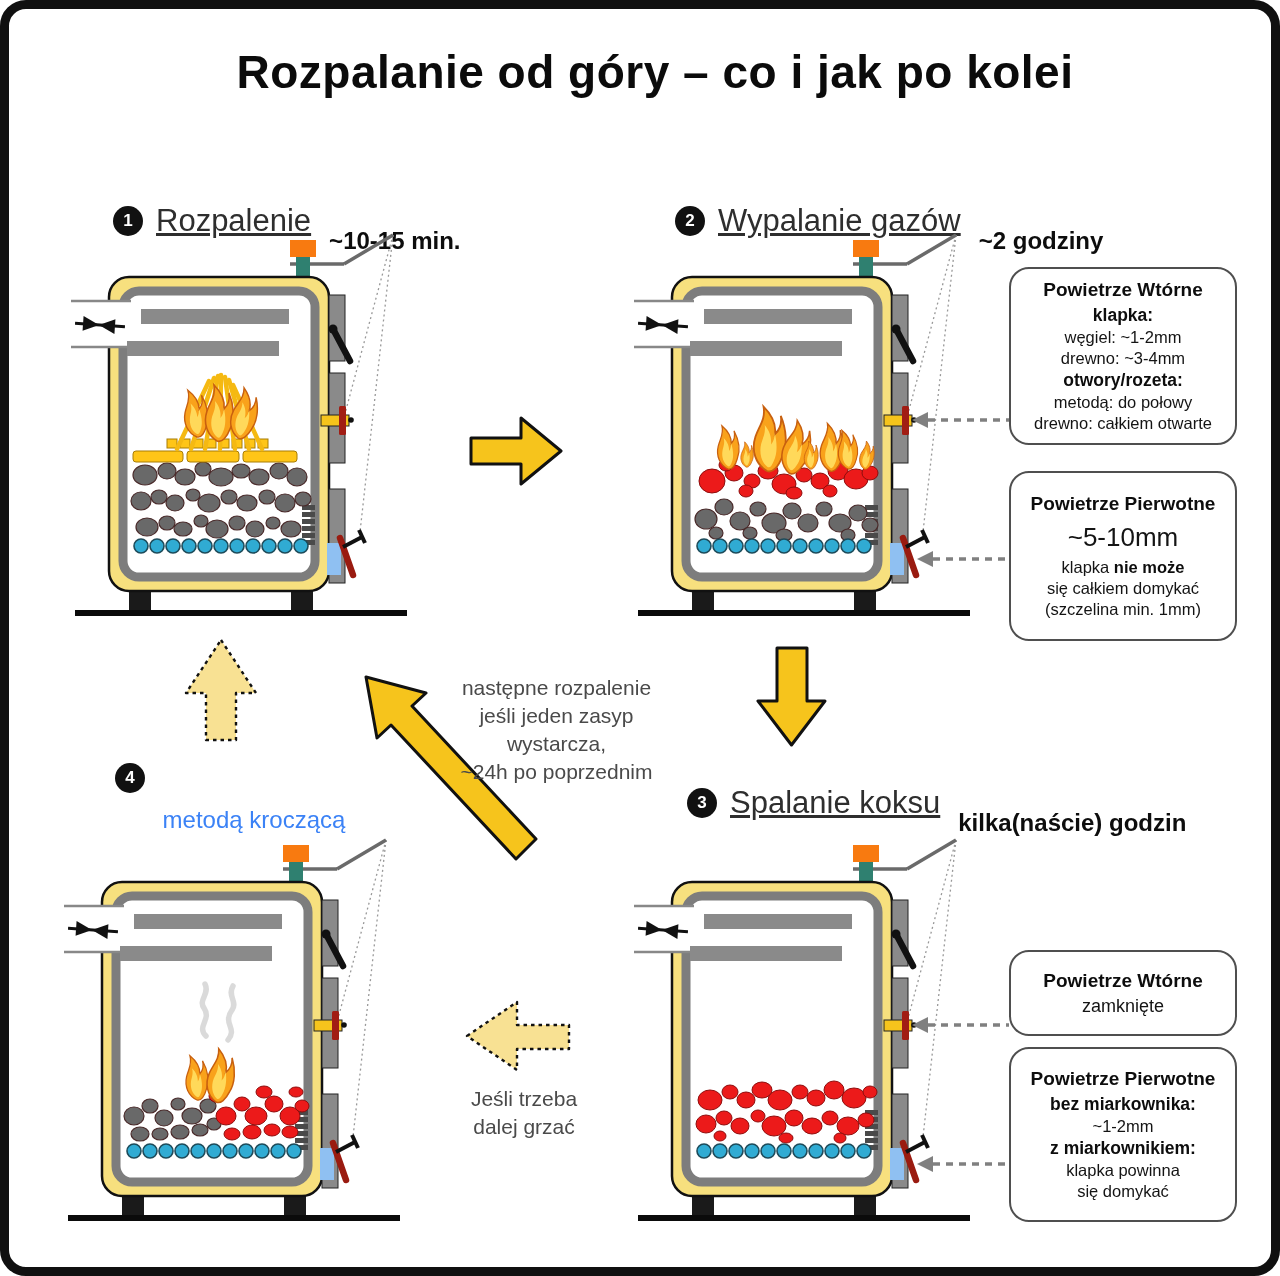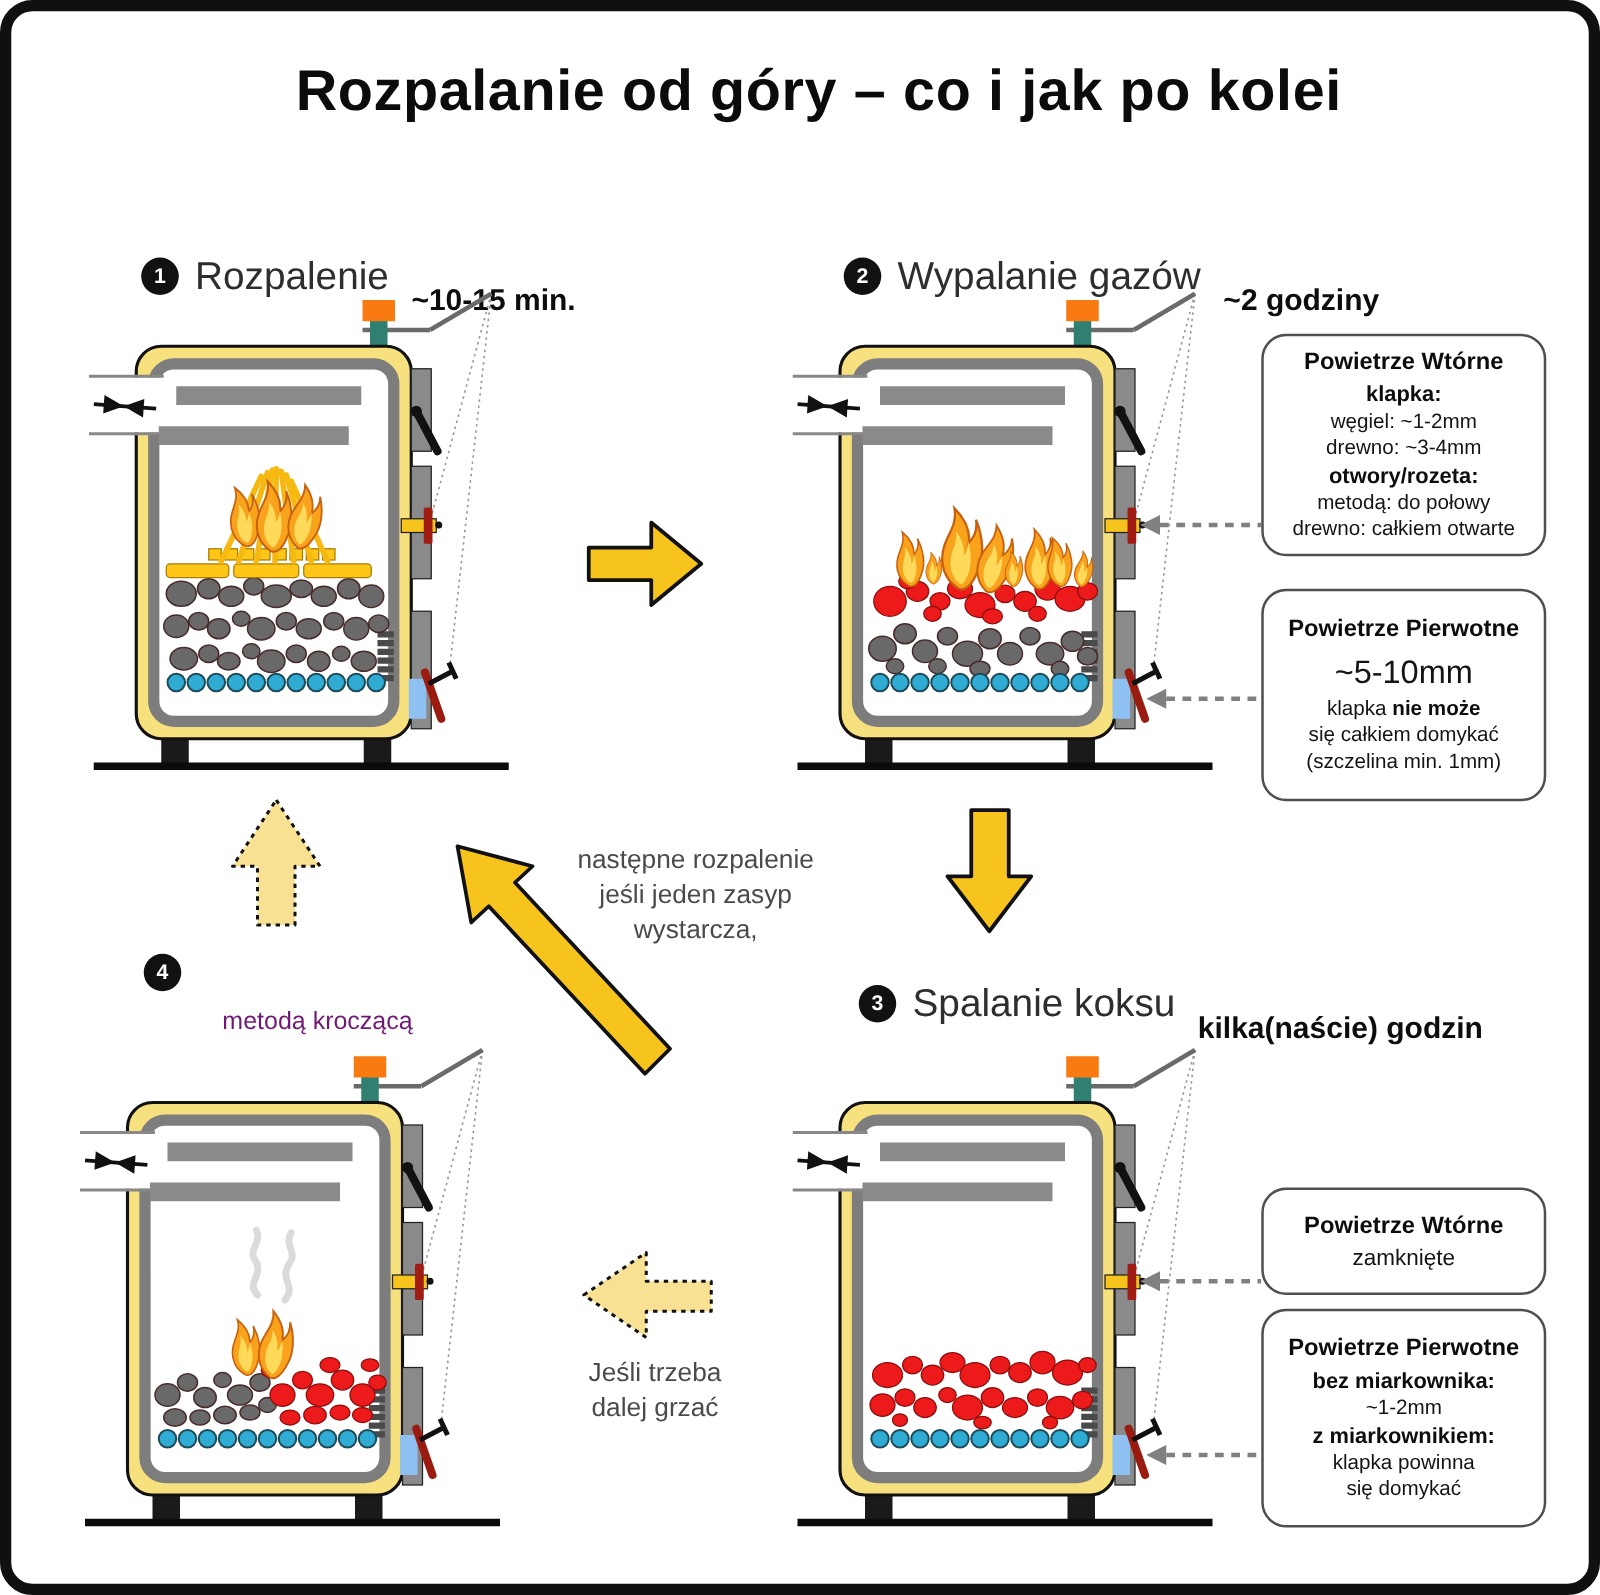--- a/index.html
+++ b/index.html
@@ -4,23 +4,23 @@
 <style>
   html,body{margin:0;padding:0;background:#fff;}
   .canvas{position:relative;width:1280px;height:1276px;box-sizing:border-box;
     background:#fff;border:9px solid #101010;border-radius:26px;overflow:hidden;
     font-family:"Liberation Sans", sans-serif;}
   .page-title{position:absolute;top:36px;left:15px;width:100%;text-align:center;
     font-size:46px;font-weight:bold;color:#0b0b0b;letter-spacing:.5px;margin:0;}
   .stage-header{position:absolute;display:flex;align-items:center;gap:13px;}
   .badge{width:30px;height:30px;border-radius:50%;background:#111;color:#fff;
     font-weight:bold;font-size:17px;display:flex;align-items:center;justify-content:center;flex:0 0 auto;}
-  .stage-name{font-size:31px;color:#2e2e2e;}
+  .stage-name{font-size:31px;color:#2e2e2e;text-decoration:underline;}
   .stage-duration{font-size:24px;font-weight:bold;color:#0d0d0d;margin-left:5px;white-space:nowrap;margin-top:40px;}
-  .stage-subtitle{position:absolute;font-size:20px;color:#701a75;text-align:center;}
+  .stage-subtitle{position:absolute;font-size:24px;color:#3b82f6;text-align:center;}
   .info-box{position:absolute;width:228px;background:#fff;border:2.5px solid #4f4f4f;
     border-radius:20px;display:flex;flex-direction:column;justify-content:center;align-items:center;
     text-align:right;padding:8px 6px;box-sizing:border-box;gap:2px;}
   .bx-title{font-size:19px;font-weight:bold;color:#0d0d0d;margin-bottom:2px;}
   .bx-bold{font-size:17.5px;font-weight:bold;color:#0d0d0d;}
   .bx-line{font-size:16.5px;color:#141414;}
   .bx-big{font-size:26px;color:#141414;margin:3px 0;}
   .note{position:absolute;text-align:center;font-size:21px;color:#4a4a4a;line-height:1.33;}
   svg.abs{position:absolute;display:block;}
   .gold{fill:#F6C41C;stroke:#111;stroke-width:3;stroke-linejoin:round;}
@@ -365,19 +365,20 @@
     <div class="bx-bold">bez miarkownika:</div>
     <div class="bx-line">~1-2mm</div>
     <div class="bx-bold">z miarkownikiem:</div>
     <div class="bx-line">klapka powinna</div>
     <div class="bx-line">się domykać</div>
   </div>
 
   <div class="note" style="left:420px;top:665px;width:255px;">
     <div>następne rozpalenie</div>
     <div>jeśli jeden zasyp wystarcza,</div>
+    <div>~24h po poprzednim</div>
   </div>
   <div class="note" style="left:440px;top:1076px;width:150px;">
     <div>Jeśli trzeba</div>
     <div>dalej grzać</div>
   </div>
 
 </div>
 
 </body></html>

